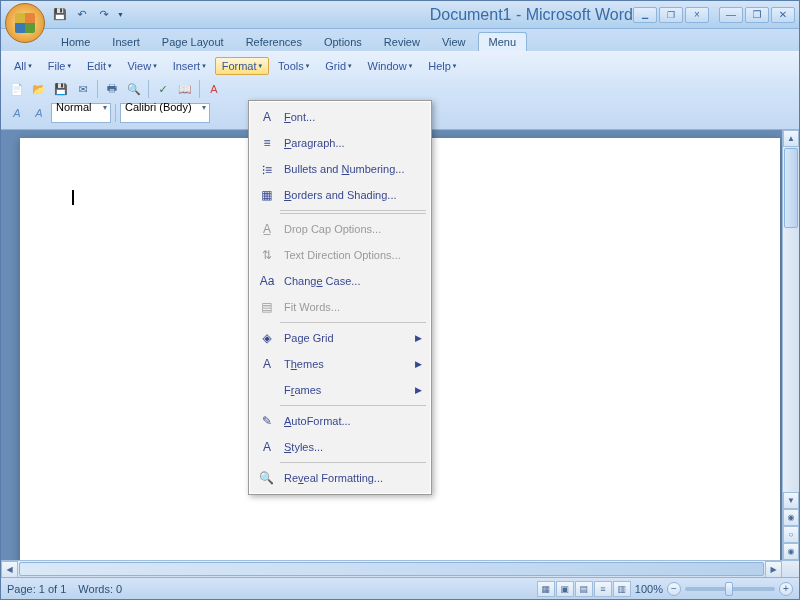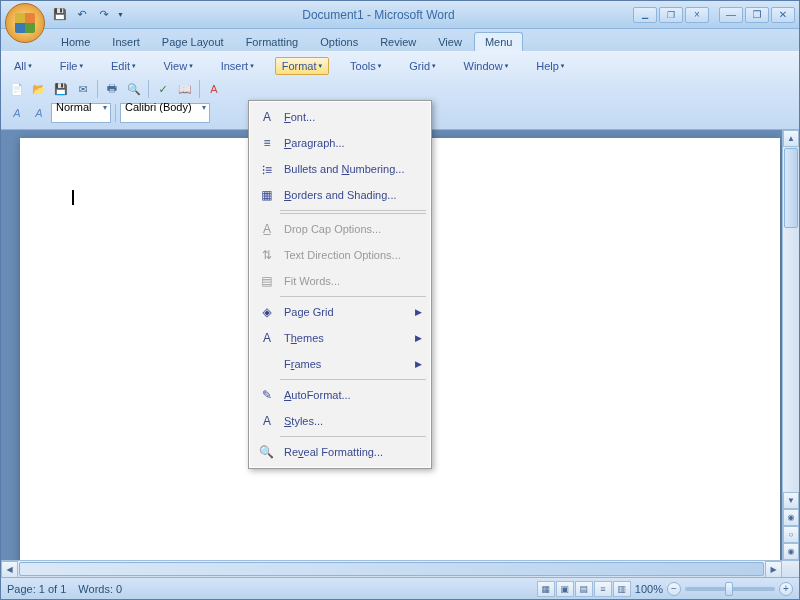--- a/index.html
+++ b/index.html
@@ -3,28 +3,28 @@
 <meta charset="utf-8">
 <style>
 *{margin:0;padding:0;box-sizing:border-box;font-family:"Segoe UI",Tahoma,sans-serif;font-size:11px}
 body{width:800px;height:600px;background:#000;overflow:hidden;position:relative}
 .window{width:800px;height:600px;background:#bdd7f0;border:1px solid #5a7ca8;display:flex;flex-direction:column}
 .titlebar{height:28px;background:linear-gradient(#d5e5f7,#afd0ef);display:flex;align-items:center;border-bottom:1px solid #8db4dc}
 .office-btn{width:40px;height:40px;border-radius:50%;background:radial-gradient(#fce7a8,#f0b553,#d88322);border:1px solid #a86d2a;position:absolute;top:3px;left:5px;z-index:10;display:flex;align-items:center;justify-content:center}
 .office-btn::before{content:"";width:20px;height:20px;background:conic-gradient(#e8833b 0 25%,#5e9c3a 25% 50%,#3c78b4 50% 75%,#d6b63a 75% 100%);border-radius:2px}
 .qat{margin-left:50px;display:flex;gap:4px;align-items:center}
 .qat-btn{width:18px;height:18px;display:flex;align-items:center;justify-content:center;color:#2a5c8d}
-.title-text{flex:1;text-align:center;color:#3a6ba5;font-size:12px}
+.title-text{flex:1;text-align:right;color:#3a6ba5;font-size:16px}
 .win-controls{display:flex;gap:2px;margin-right:4px}
 .win-btn{width:24px;height:16px;background:linear-gradient(#e2eefb,#c3dbf4);border:1px solid #8db4dc;border-radius:2px;display:flex;align-items:center;justify-content:center;color:#3a6ba5;font-size:10px}
 .ribbon-tabs{height:22px;display:flex;align-items:flex-end;padding-left:50px;background:linear-gradient(#c8def6,#bdd7f0);gap:2px}
 .tab{padding:3px 10px;color:#2a5178;cursor:pointer}
 .tab.active{background:#e3effd;border:1px solid #8db4dc;border-bottom:none;border-radius:3px 3px 0 0}
 .ribbon-content{background:linear-gradient(#e8f1fc,#d1e3f8,#c3d9f3);border-bottom:1px solid #8db4dc;padding:4px 6px}
-.menubar{display:flex;gap:14px;padding:2px 0}
+.menubar{display:flex;gap:2px;padding:2px 0}
 .menu-item{padding:2px 6px;color:#3456a0;cursor:pointer;display:flex;align-items:center;gap:2px;border:1px solid transparent}
 .menu-item.open{background:linear-gradient(#fef5d8,#fde07e);border:1px solid #d6a84a;border-radius:2px}
 .dd{font-size:7px;color:#2a5178}
 .toolbar-row{display:flex;gap:2px;padding:2px 0;align-items:center}
 .tb-btn{width:20px;height:20px;border:1px solid transparent;display:flex;align-items:center;justify-content:center;border-radius:2px;color:#4a6a98}
 .tb-sep{width:1px;height:18px;background:#a0bddc;margin:0 2px}
 .combo{height:20px;border:1px solid #93b4d9;background:#fff;padding:0 14px 12px 4px;display:flex;align-items:center;position:relative;min-width:60px}
 .combo::after{content:"▾";position:absolute;right:3px;font-size:8px;color:#4a6a98}
 .doc-area{flex:1;background:#688cb5;display:flex;position:relative;overflow:hidden}
 .page{background:#fff;margin:8px auto;width:760px;height:510px;box-shadow:0 2px 8px rgba(0,0,0,.3);padding:52px;position:relative}
@@ -73,21 +73,21 @@
       <div class="win-btn">—</div>
       <div class="win-btn">❐</div>
       <div class="win-btn">✕</div>
     </div>
   </div>
 
   <div class="ribbon-tabs" id="tabs">
       <div class="tab">Home</div>
       <div class="tab">Insert</div>
       <div class="tab">Page Layout</div>
-      <div class="tab">Formatting</div>
+      <div class="tab">References</div>
       <div class="tab">Options</div>
       <div class="tab">Review</div>
       <div class="tab">View</div>
       <div class="tab active">Menu</div>
     </div>
 
   <div class="ribbon-content">
     <div class="menubar" id="menubar">
         <div class="menu-item">All <span class="dd">▾</span></div>
         <div class="menu-item">File <span class="dd">▾</span></div>
@@ -194,20 +194,24 @@
         <div class="dd-sep"></div>
         <div class="dd-sep"></div>
         <div class="dd-item disabled">
           <span class="dd-icon ico">A̲</span>
           <span class="dd-text">Drop Cap Options...</span>
         </div>
         <div class="dd-item disabled">
           <span class="dd-icon ico">⇅</span>
           <span class="dd-text">Text Direction Options...</span>
         </div>
+        <div class="dd-item">
+          <span class="dd-icon ico">Aa</span>
+          <span class="dd-text">Chang<span class="u">e</span> Case...</span>
+        </div>
         <div class="dd-item disabled">
           <span class="dd-icon ico">▤</span>
           <span class="dd-text">Fit Words...</span>
         </div>
         <div class="dd-sep"></div>
         <div class="dd-item">
           <span class="dd-icon ico">◈</span>
           <span class="dd-text">Page Grid</span>
           <span class="dd-arrow">▶</span>
         </div>

